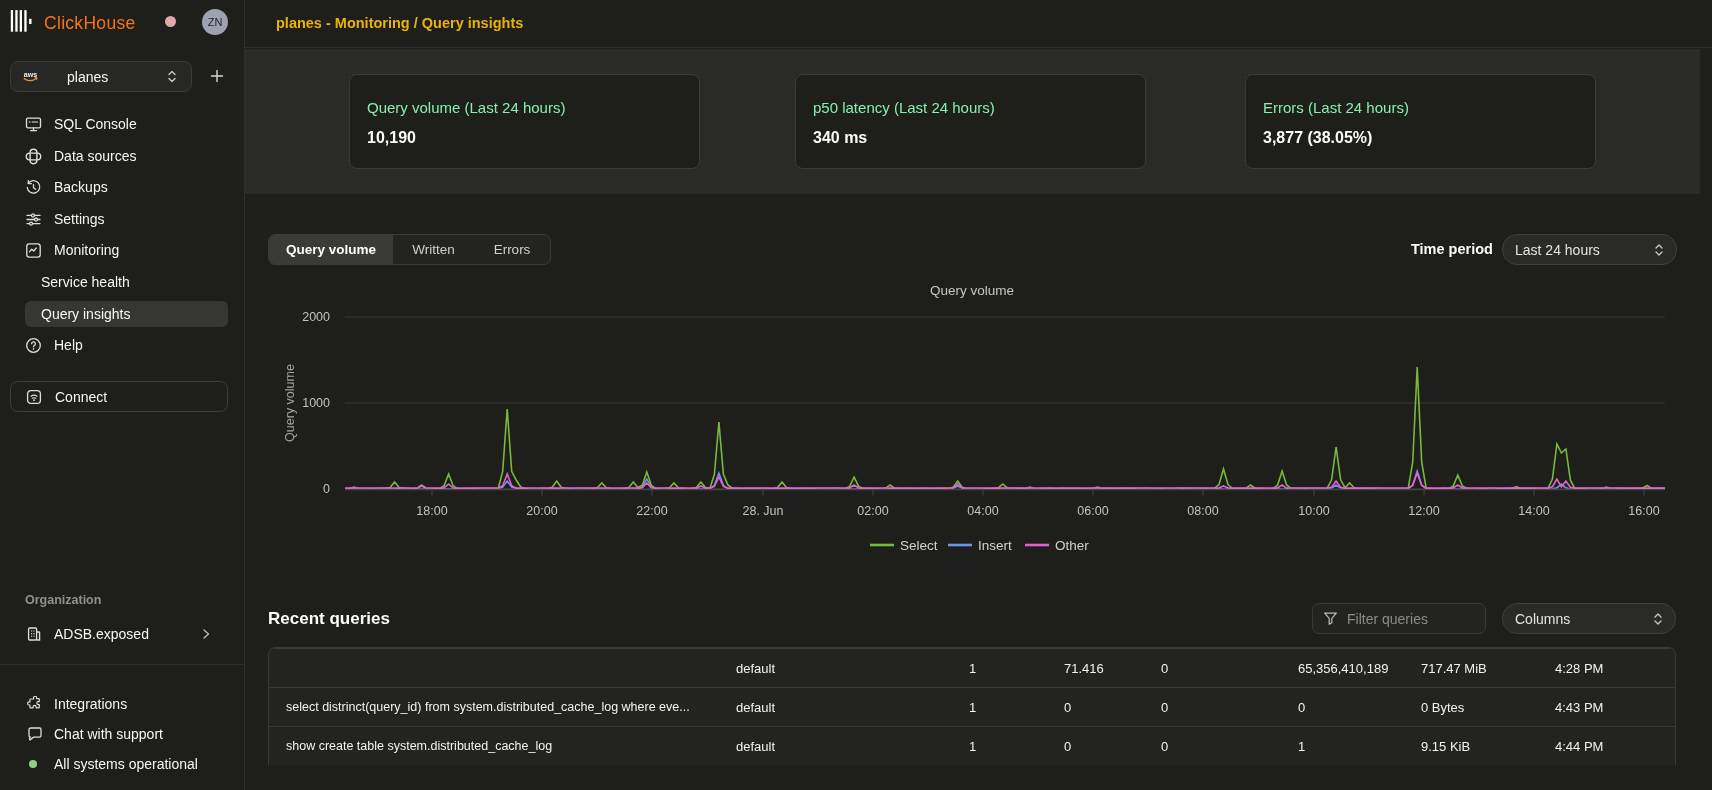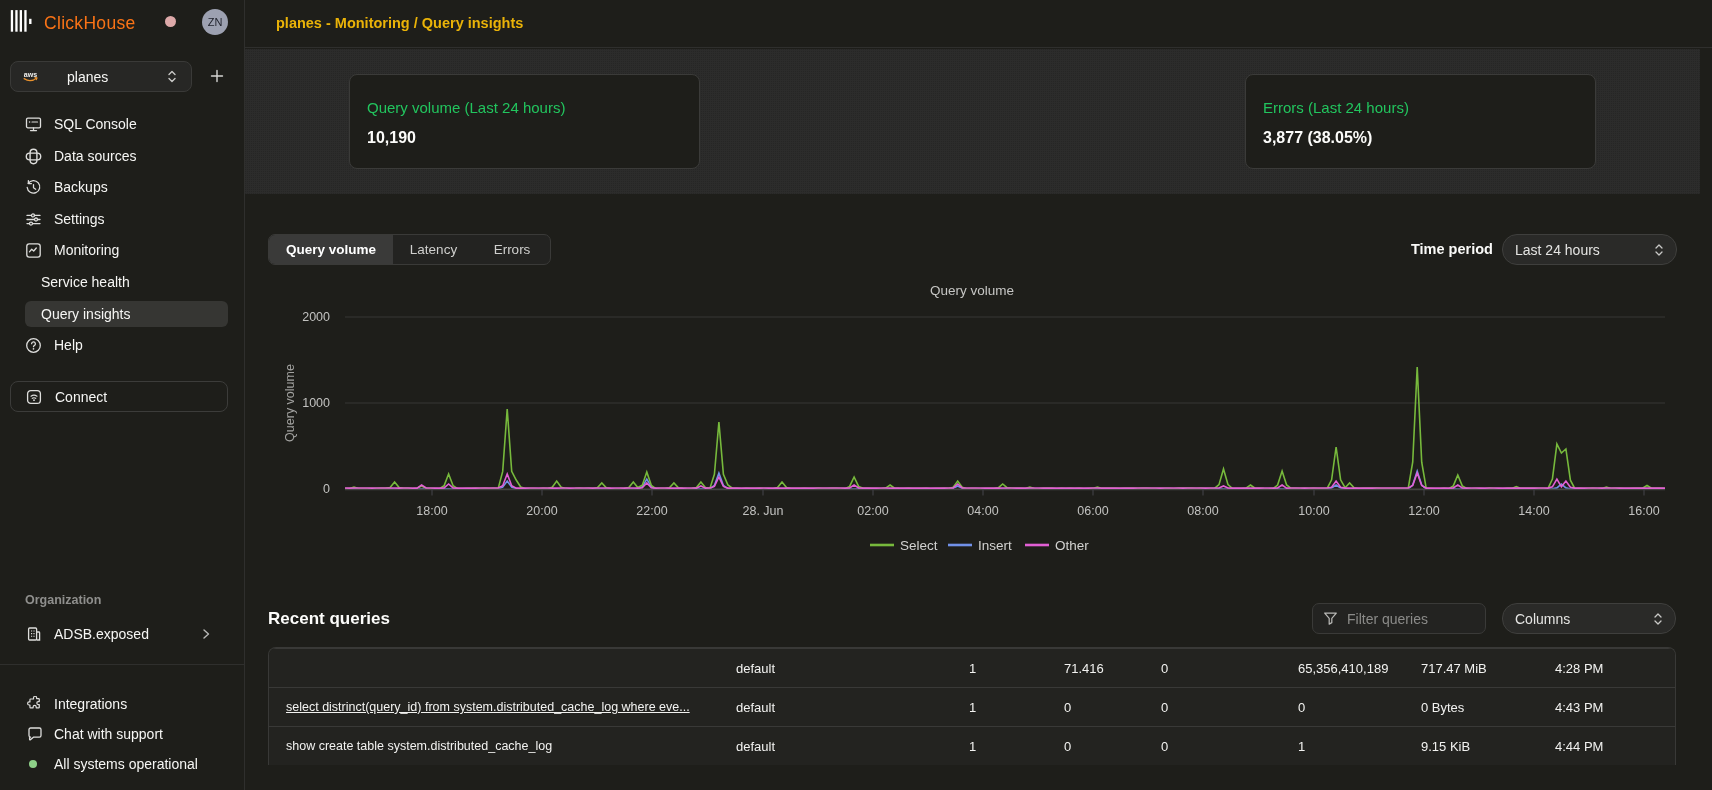--- a/index.html
+++ b/index.html
@@ -12,21 +12,21 @@
   .navtext { font-size:14px; color:#f6f6f4; }
   .icon { color:#dededc; }
 
   
   #hdr { position:absolute; left:245px; top:0; width:1467px; height:48px; background:#1e1e1a; border-bottom:1px solid #2f2f2d; }
   #hdr .title { position:absolute; left:31px; top:15px; font-size:14.5px; font-weight:bold; color:#eab308; }
 
   
   #strip { position:absolute; left:245px; top:49px; width:1455px; height:145px; background-color:#2c2c2b; }
   .card { position:absolute; top:25px; width:351px; height:95px; background:#1e1e1a; border:1px solid #3b3b39; border-radius:8px; }
-  .card .lbl { position:absolute; left:17px; top:24px; font-size:15px; color:#22c55e; }
+  .card .lbl { position:absolute; left:17px; top:24px; font-size:15px; color:#86efac; }
   .card .val { position:absolute; left:17px; top:54px; font-size:16px; font-weight:bold; color:#fcfcfa; }
 
   
   #tabs { position:absolute; left:268px; top:234px; height:31px; display:flex; border:1px solid #3a3a38; border-radius:7px; background:#232321; overflow:hidden; }
   #tabs .tab { font-size:13.5px; color:#cfcfcd; padding:0 15px; display:flex; align-items:center; }
   #tabs .tab.t1 { width:124px; justify-content:center; padding:0; }
   #tabs .tab.t2 { width:81px; justify-content:center; padding:0; }
   #tabs .tab.t3 { width:76px; justify-content:center; padding:0; }
   #tabs .tab.sel { background:#3a3a39; color:#ffffff; font-weight:bold; }
   #tp-label { position:absolute; left:1411px; top:241px; font-size:14.5px; font-weight:bold; color:#fafaf8; }
@@ -171,29 +171,33 @@
           <rect width="2" height="2" fill="#2c2c2b"></rect>
           <rect x="0" y="0" width="1" height="1" fill="#262625"></rect>
         </pattern>
       </defs>
     <rect width="1455" height="145" fill="url(#dotp)"></rect>
   </svg>
   <div class="card" style="left:104px;">
     <div class="lbl">Query volume (Last 24 hours)</div>
     <div class="val">10,190</div>
   </div>
+  <div class="card" style="left:550px;">
+    <div class="lbl">p50 latency (Last 24 hours)</div>
+    <div class="val">340 ms</div>
+  </div>
   <div class="card" style="left:1000px;">
     <div class="lbl">Errors (Last 24 hours)</div>
     <div class="val">3,877 (38.05%)</div>
   </div>
 </div>
 
 <div id="tabs">
   <div class="tab sel t1">Query volume</div>
-  <div class="tab t2">Latency</div>
+  <div class="tab t2">Written</div>
   <div class="tab t3">Errors</div>
 </div>
 <div id="tp-label">Time period</div>
 <div class="selbox" style="left:1502px; top:234px; width:175px;">Last 24 hours
   <span class="updown">
     <svg width="10" height="14" viewBox="0 0 10 14">
       <path d="M2 5 L5 2 L8 5" stroke="#c9c9c7" stroke-width="1.3" fill="none" stroke-linecap="round" stroke-linejoin="round"></path>
       <path d="M2 9 L5 12 L8 9" stroke="#c9c9c7" stroke-width="1.3" fill="none" stroke-linecap="round" stroke-linejoin="round"></path>
     </svg>
   </span>
@@ -271,21 +275,21 @@
   <div class="trow">
     <div class="tc" style="left:467px;">default</div>
     <div class="tc" style="left:700px;">1</div>
     <div class="tc" style="left:795px;">71.416</div>
     <div class="tc" style="left:892px;">0</div>
     <div class="tc" style="left:1029px;">65,356,410,189</div>
     <div class="tc" style="left:1152px;">717.47 MiB</div>
     <div class="tc" style="left:1286px;">4:28 PM</div>
   </div>
   <div class="trow">
-    <div class="tc qcell" style="left:17px;text-decoration:underline;">select distrinct(query_id) from system.distributed_cache_log where eve...</div>
+    <div class="tc qcell" style="left:17px;">select distrinct(query_id) from system.distributed_cache_log where eve...</div>
     <div class="tc" style="left:467px;">default</div>
     <div class="tc" style="left:700px;">1</div>
     <div class="tc" style="left:795px;">0</div>
     <div class="tc" style="left:892px;">0</div>
     <div class="tc" style="left:1029px;">0</div>
     <div class="tc" style="left:1152px;">0 Bytes</div>
     <div class="tc" style="left:1286px;">4:43 PM</div>
   </div>
   <div class="trow">
     <div class="tc qcell" style="left:17px;">show create table system.distributed_cache_log</div>

